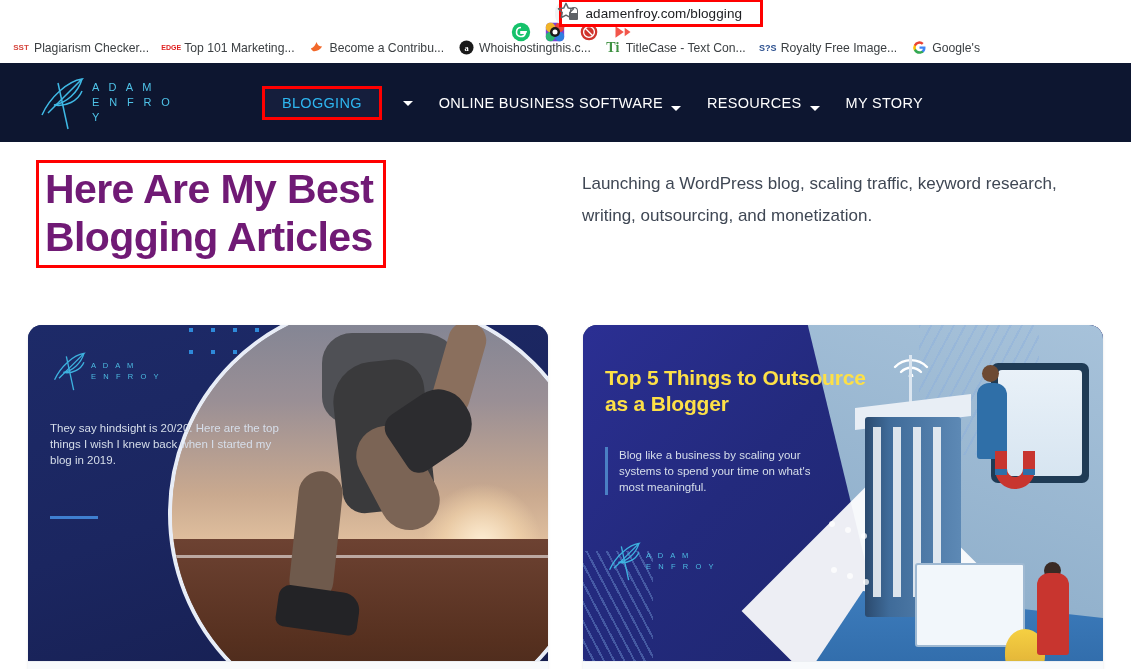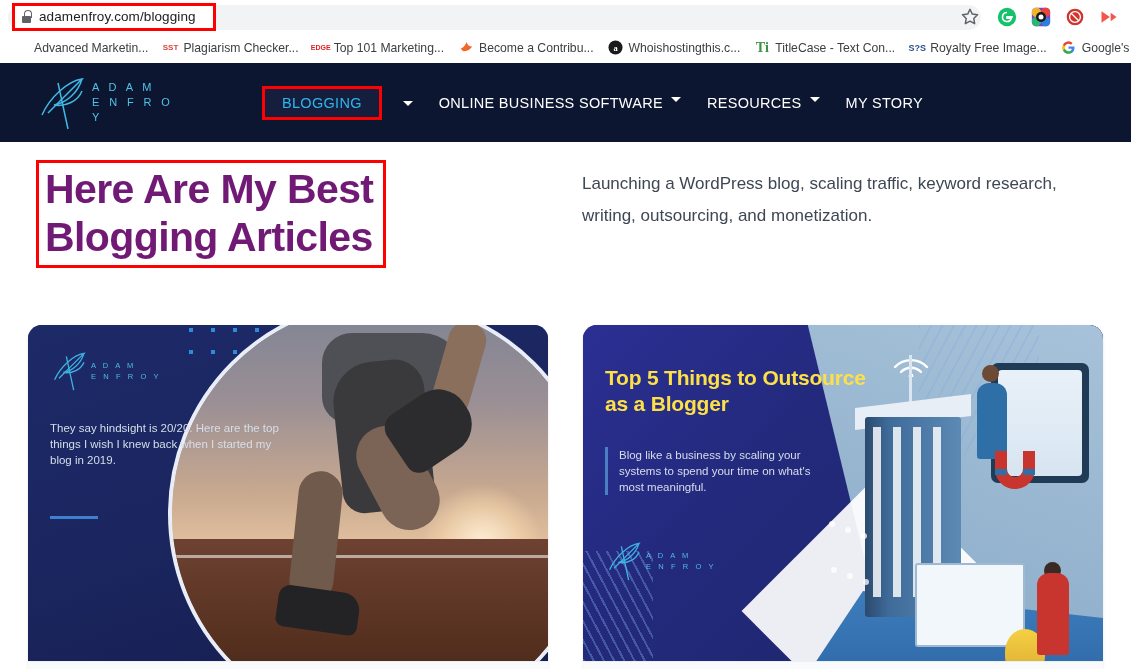--- a/index.html
+++ b/index.html
@@ -11,20 +11,21 @@
   }
 
   
   .browser-top {
     height: 33px;
     background: #ffffff;
     display: flex;
     align-items: center;
     padding: 0 8px;
     position: relative;
+    flex-direction: column;
   }
   .omnibox-wrap {
     flex: 1;
     height: 26px;
     position: relative;
     display: flex;
     align-items: center;
   }
   .omnibox {
     position: absolute;
@@ -151,21 +152,21 @@
     align-items: center;
     margin-left: 68px;
     gap: 0;
   }
   .nav-item {
     color: #ffffff;
     font-size: 14.5px;
     letter-spacing: 0.3px;
     padding: 9px 13px;
     display: flex;
-    align-items: flex-start;
+    align-items: flex-end;
     gap: 8px;
     white-space: nowrap;
   }
   .nav-item.active {
     color: #2eb6f0;
     background: #151e3c;
     border: 3px solid #ff0000;
     padding: 6px 17px;
     margin: 0 8px;
   }
@@ -570,24 +571,20 @@
     <span class="ticon">
       <svg viewBox="0 0 24 24" width="20" height="20">
           <path d="M3 5l10 7-10 7z" fill="#f2564b"></path>
           <path d="M14 7l7 5-7 5z" fill="#f2564b"></path>
         </svg>
     </span>
   </div>
 </div>
 
 <div class="bookmarks-bar">
-  <div class="bm">
-    <span class="bm-ico"></span>
-    <span class="bm-label">Advanced Marketin...</span>
-  </div>
   <div class="bm">
     <span class="bm-ico" style="color:#d6453d">SST</span>
     <span class="bm-label">Plagiarism Checker...</span>
   </div>
   <div class="bm">
     <span class="bm-ico" style="color:#e02020;font-size:7px">EDGE</span>
     <span class="bm-label">Top 101 Marketing...</span>
   </div>
   <div class="bm">
     <span class="bm-ico">

